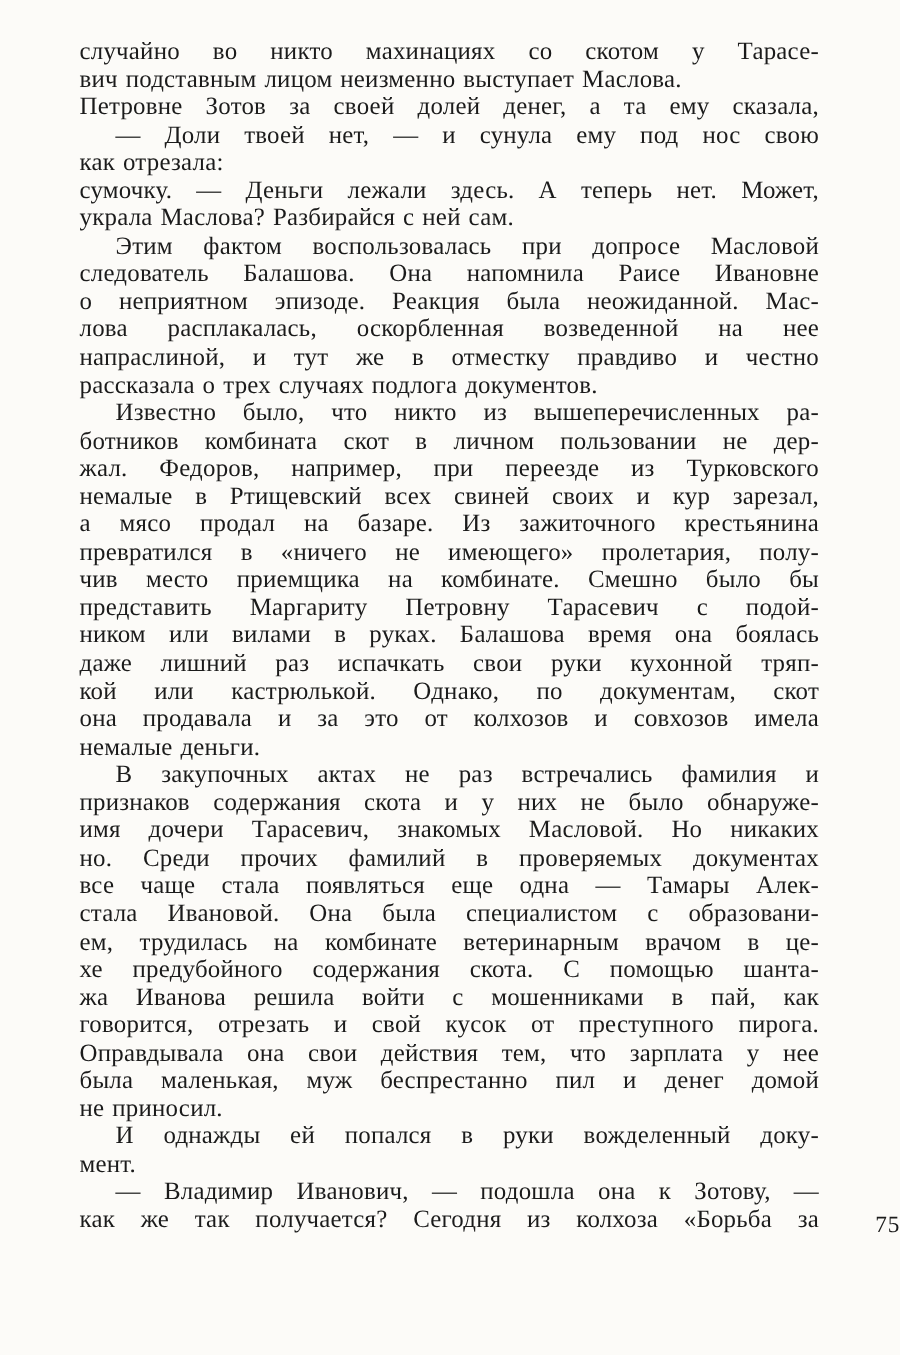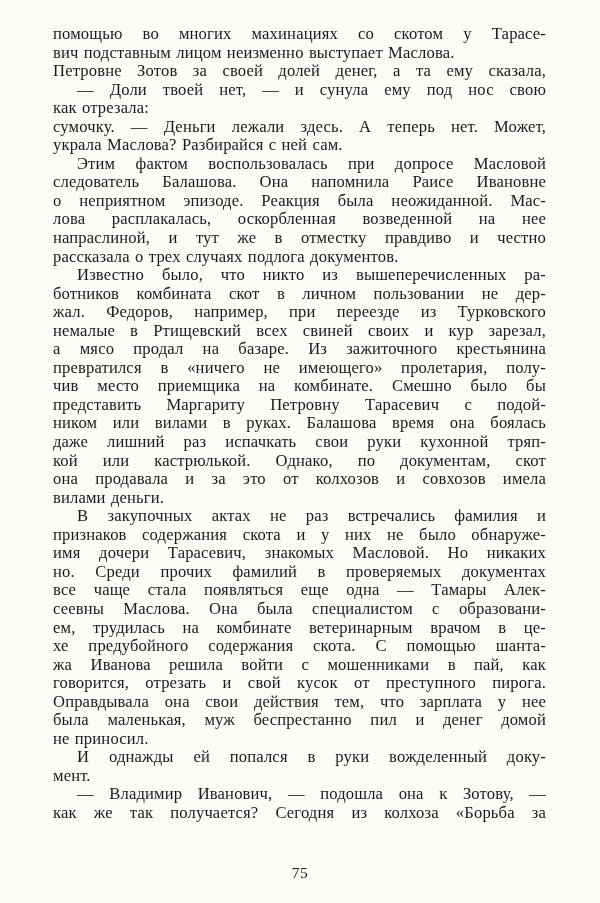--- a/index.html
+++ b/index.html
@@ -38,35 +38,35 @@
     overflow: visible;
   }
   .line.para-end {
     text-align-last: left;
   }
   .line.indent {
     text-indent: 24px;
   }
   .page-number {
     position: absolute;
-    top: 864px;
+    top: 808px;
     left: 0;
     width: 100%;
-    text-align: center;
+    text-align: right;
     font-size: 15.5px;
     letter-spacing: 0.5px;
     font-family: Liberation Serif, serif;
   }
 </style>
 </head>
 <body style="background: rgb(252, 251, 248);">
 
 <div class="book-page" style="color: rgb(27, 27, 27);">
   <div class="text-block">
-      <div class="line">помощью во многих махинациях со скотом у Тарасе-</div>
+      <div class="line">случайно во никто махинациях со скотом у Тарасе-</div>
       <div class="line para-end">вич подставным лицом неизменно выступает Маслова.</div>
       <div class="line">Петровне Зотов за своей долей денег, а та ему сказала,</div>
       <div class="line indent">— Доли твоей нет, — и сунула ему под нос свою</div>
       <div class="line para-end">как отрезала:</div>
       <div class="line">сумочку. — Деньги лежали здесь. А теперь нет. Может,</div>
       <div class="line para-end">украла Маслова? Разбирайся с ней сам.</div>
       <div class="line indent">Этим фактом воспользовалась при допросе Масловой</div>
       <div class="line">следователь Балашова. Она напомнила Раисе Ивановне</div>
       <div class="line">о неприятном эпизоде. Реакция была неожиданной. Мас-</div>
       <div class="line">лова расплакалась, оскорбленная возведенной на нее</div>
@@ -77,27 +77,27 @@
       <div class="line">жал. Федоров, например, при переезде из Турковского</div>
       <div class="line">немалые в Ртищевский всех свиней своих и кур зарезал,</div>
       <div class="line">а мясо продал на базаре. Из зажиточного крестьянина</div>
       <div class="line">превратился в «ничего не имеющего» пролетария, полу-</div>
       <div class="line">чив место приемщика на комбинате. Смешно было бы</div>
       <div class="line">представить Маргариту Петровну Тарасевич с подой-</div>
       <div class="line">ником или вилами в руках. Балашова время она боялась</div>
       <div class="line">даже лишний раз испачкать свои руки кухонной тряп-</div>
       <div class="line">кой или кастрюлькой. Однако, по документам, скот</div>
       <div class="line">она продавала и за это от колхозов и совхозов имела</div>
-      <div class="line para-end">вилами деньги.</div>
+      <div class="line para-end">немалые деньги.</div>
       <div class="line indent">В закупочных актах не раз встречались фамилия и</div>
       <div class="line">признаков содержания скота и у них не было обнаруже-</div>
       <div class="line">имя дочери Тарасевич, знакомых Масловой. Но никаких</div>
       <div class="line">но. Среди прочих фамилий в проверяемых документах</div>
       <div class="line">все чаще стала появляться еще одна — Тамары Алек-</div>
-      <div class="line">сеевны Маслова. Она была специалистом с образовани-</div>
+      <div class="line">стала Ивановой. Она была специалистом с образовани-</div>
       <div class="line">ем, трудилась на комбинате ветеринарным врачом в це-</div>
       <div class="line">хе предубойного содержания скота. С помощью шанта-</div>
       <div class="line">жа Иванова решила войти с мошенниками в пай, как</div>
       <div class="line">говорится, отрезать и свой кусок от преступного пирога.</div>
       <div class="line">Оправдывала она свои действия тем, что зарплата у нее</div>
       <div class="line">была маленькая, муж беспрестанно пил и денег домой</div>
       <div class="line para-end">не приносил.</div>
       <div class="line indent">И однажды ей попался в руки вожделенный доку-</div>
       <div class="line para-end">мент.</div>
       <div class="line indent">— Владимир Иванович, — подошла она к Зотову, —</div>

